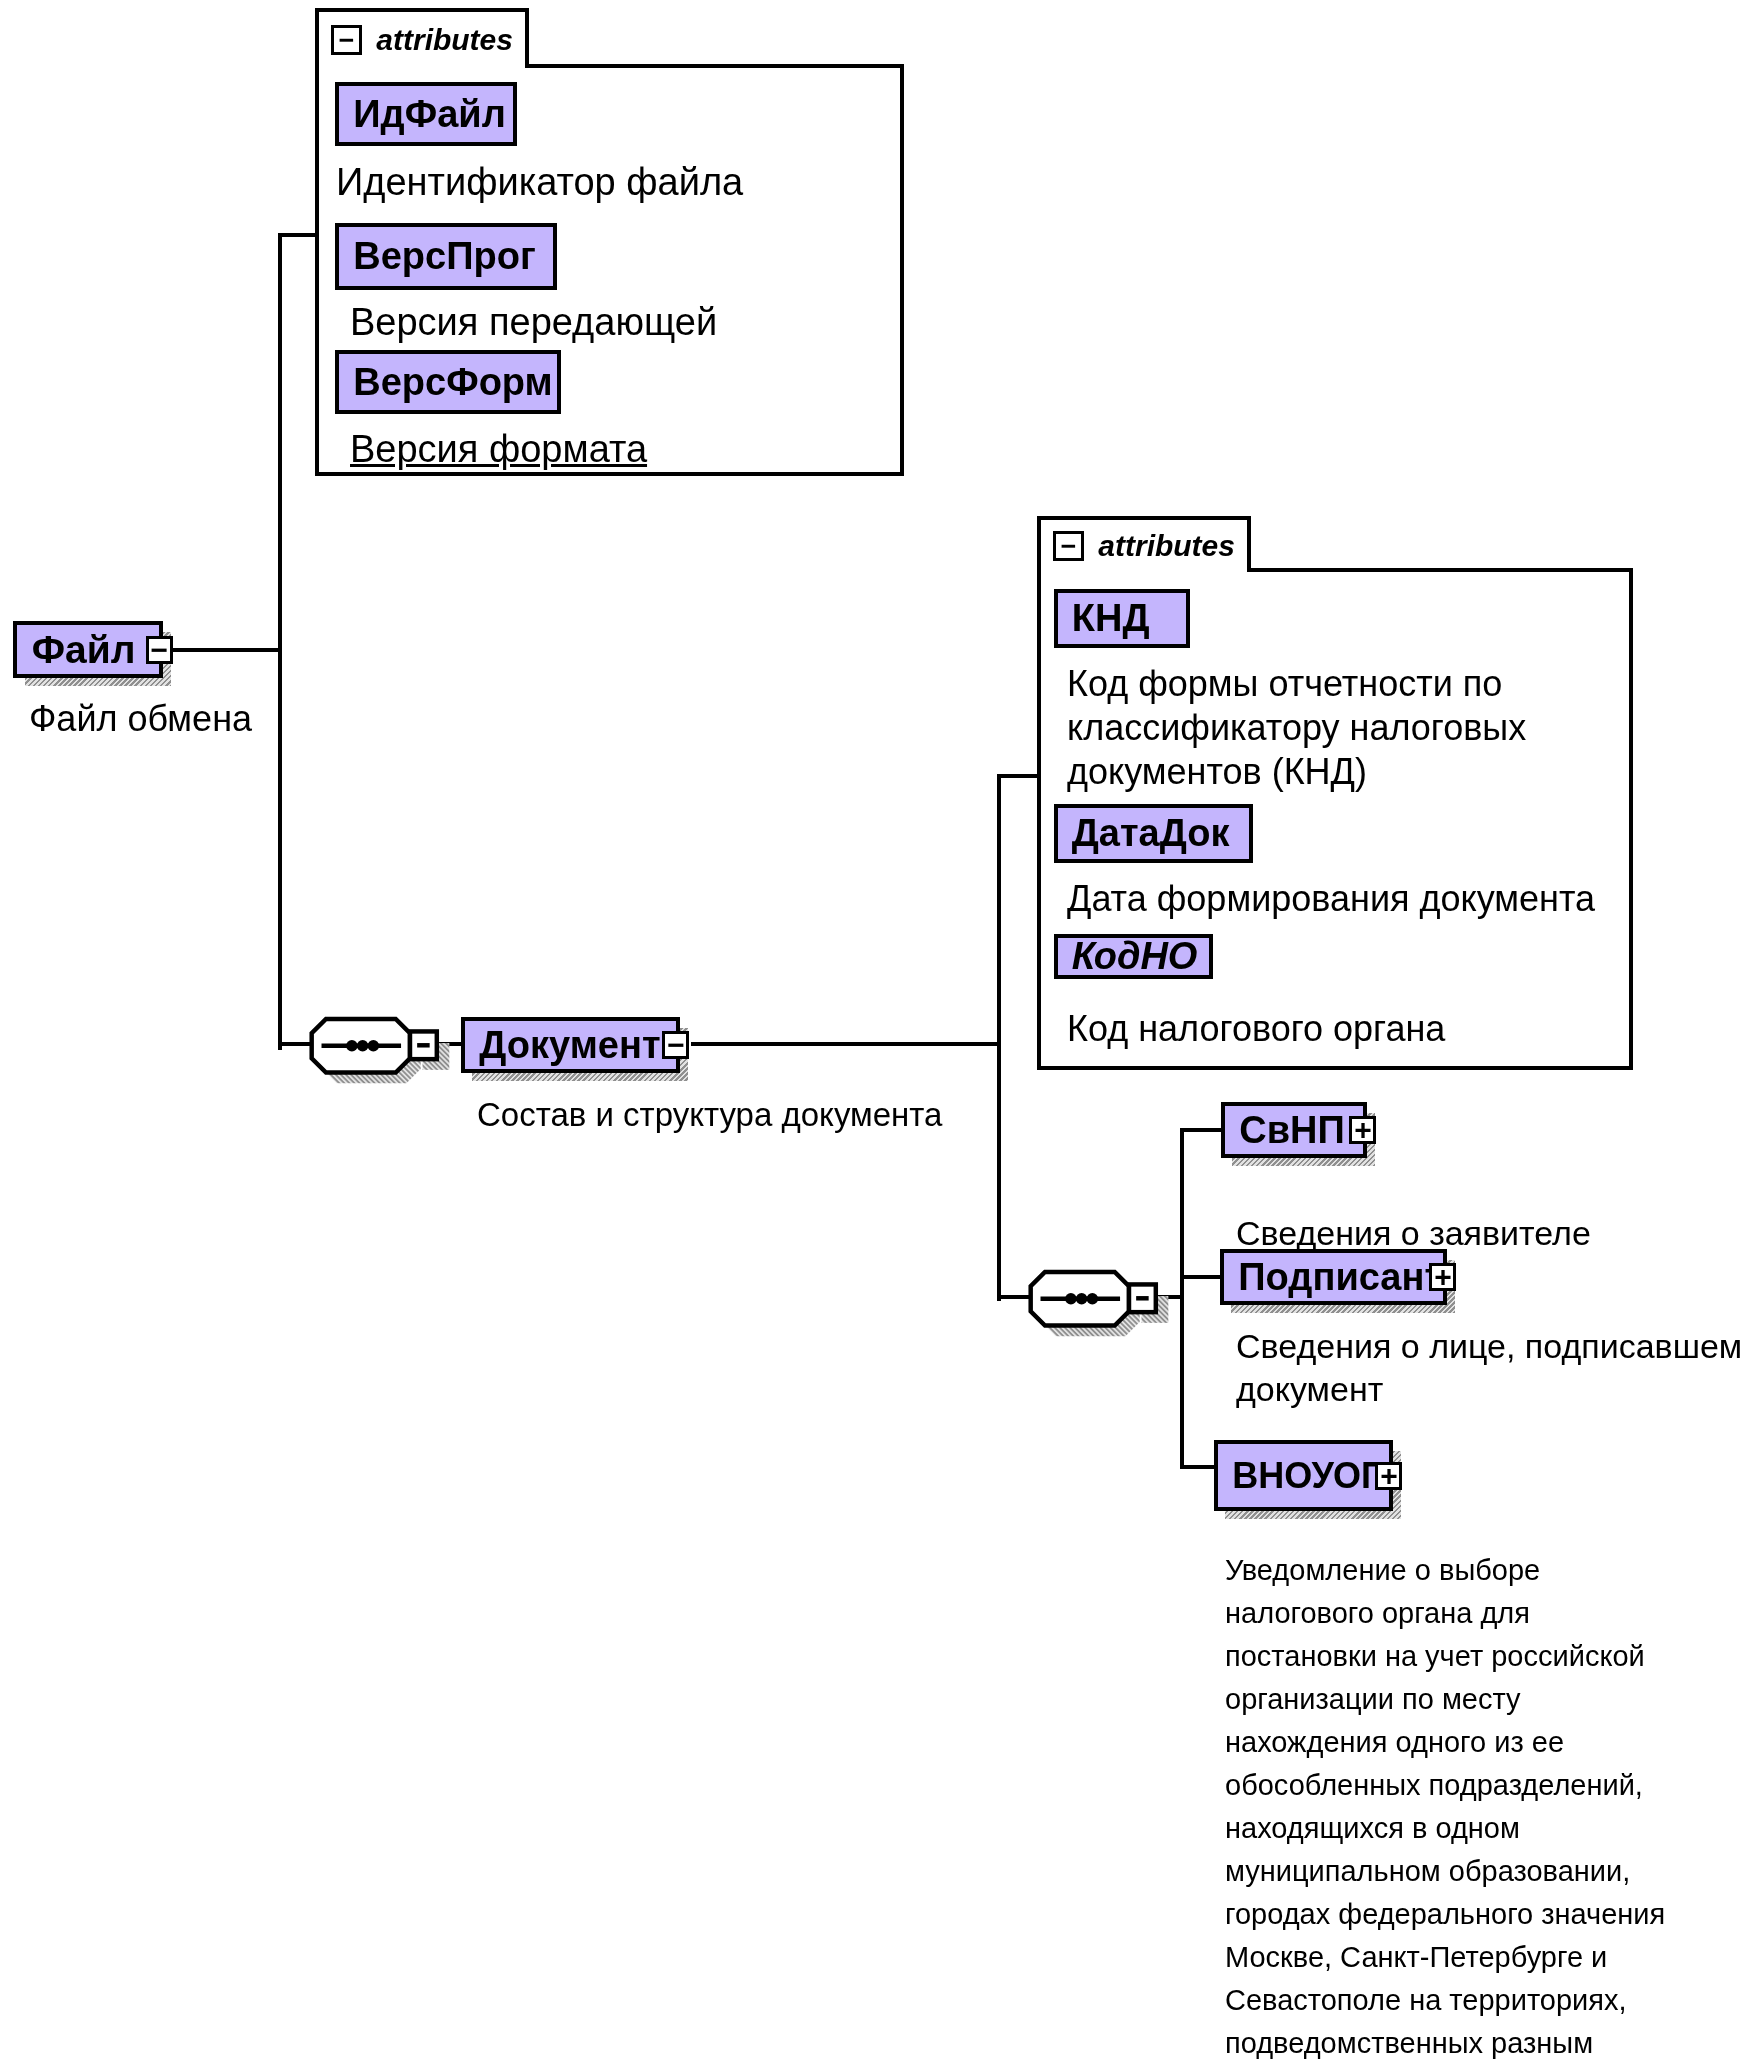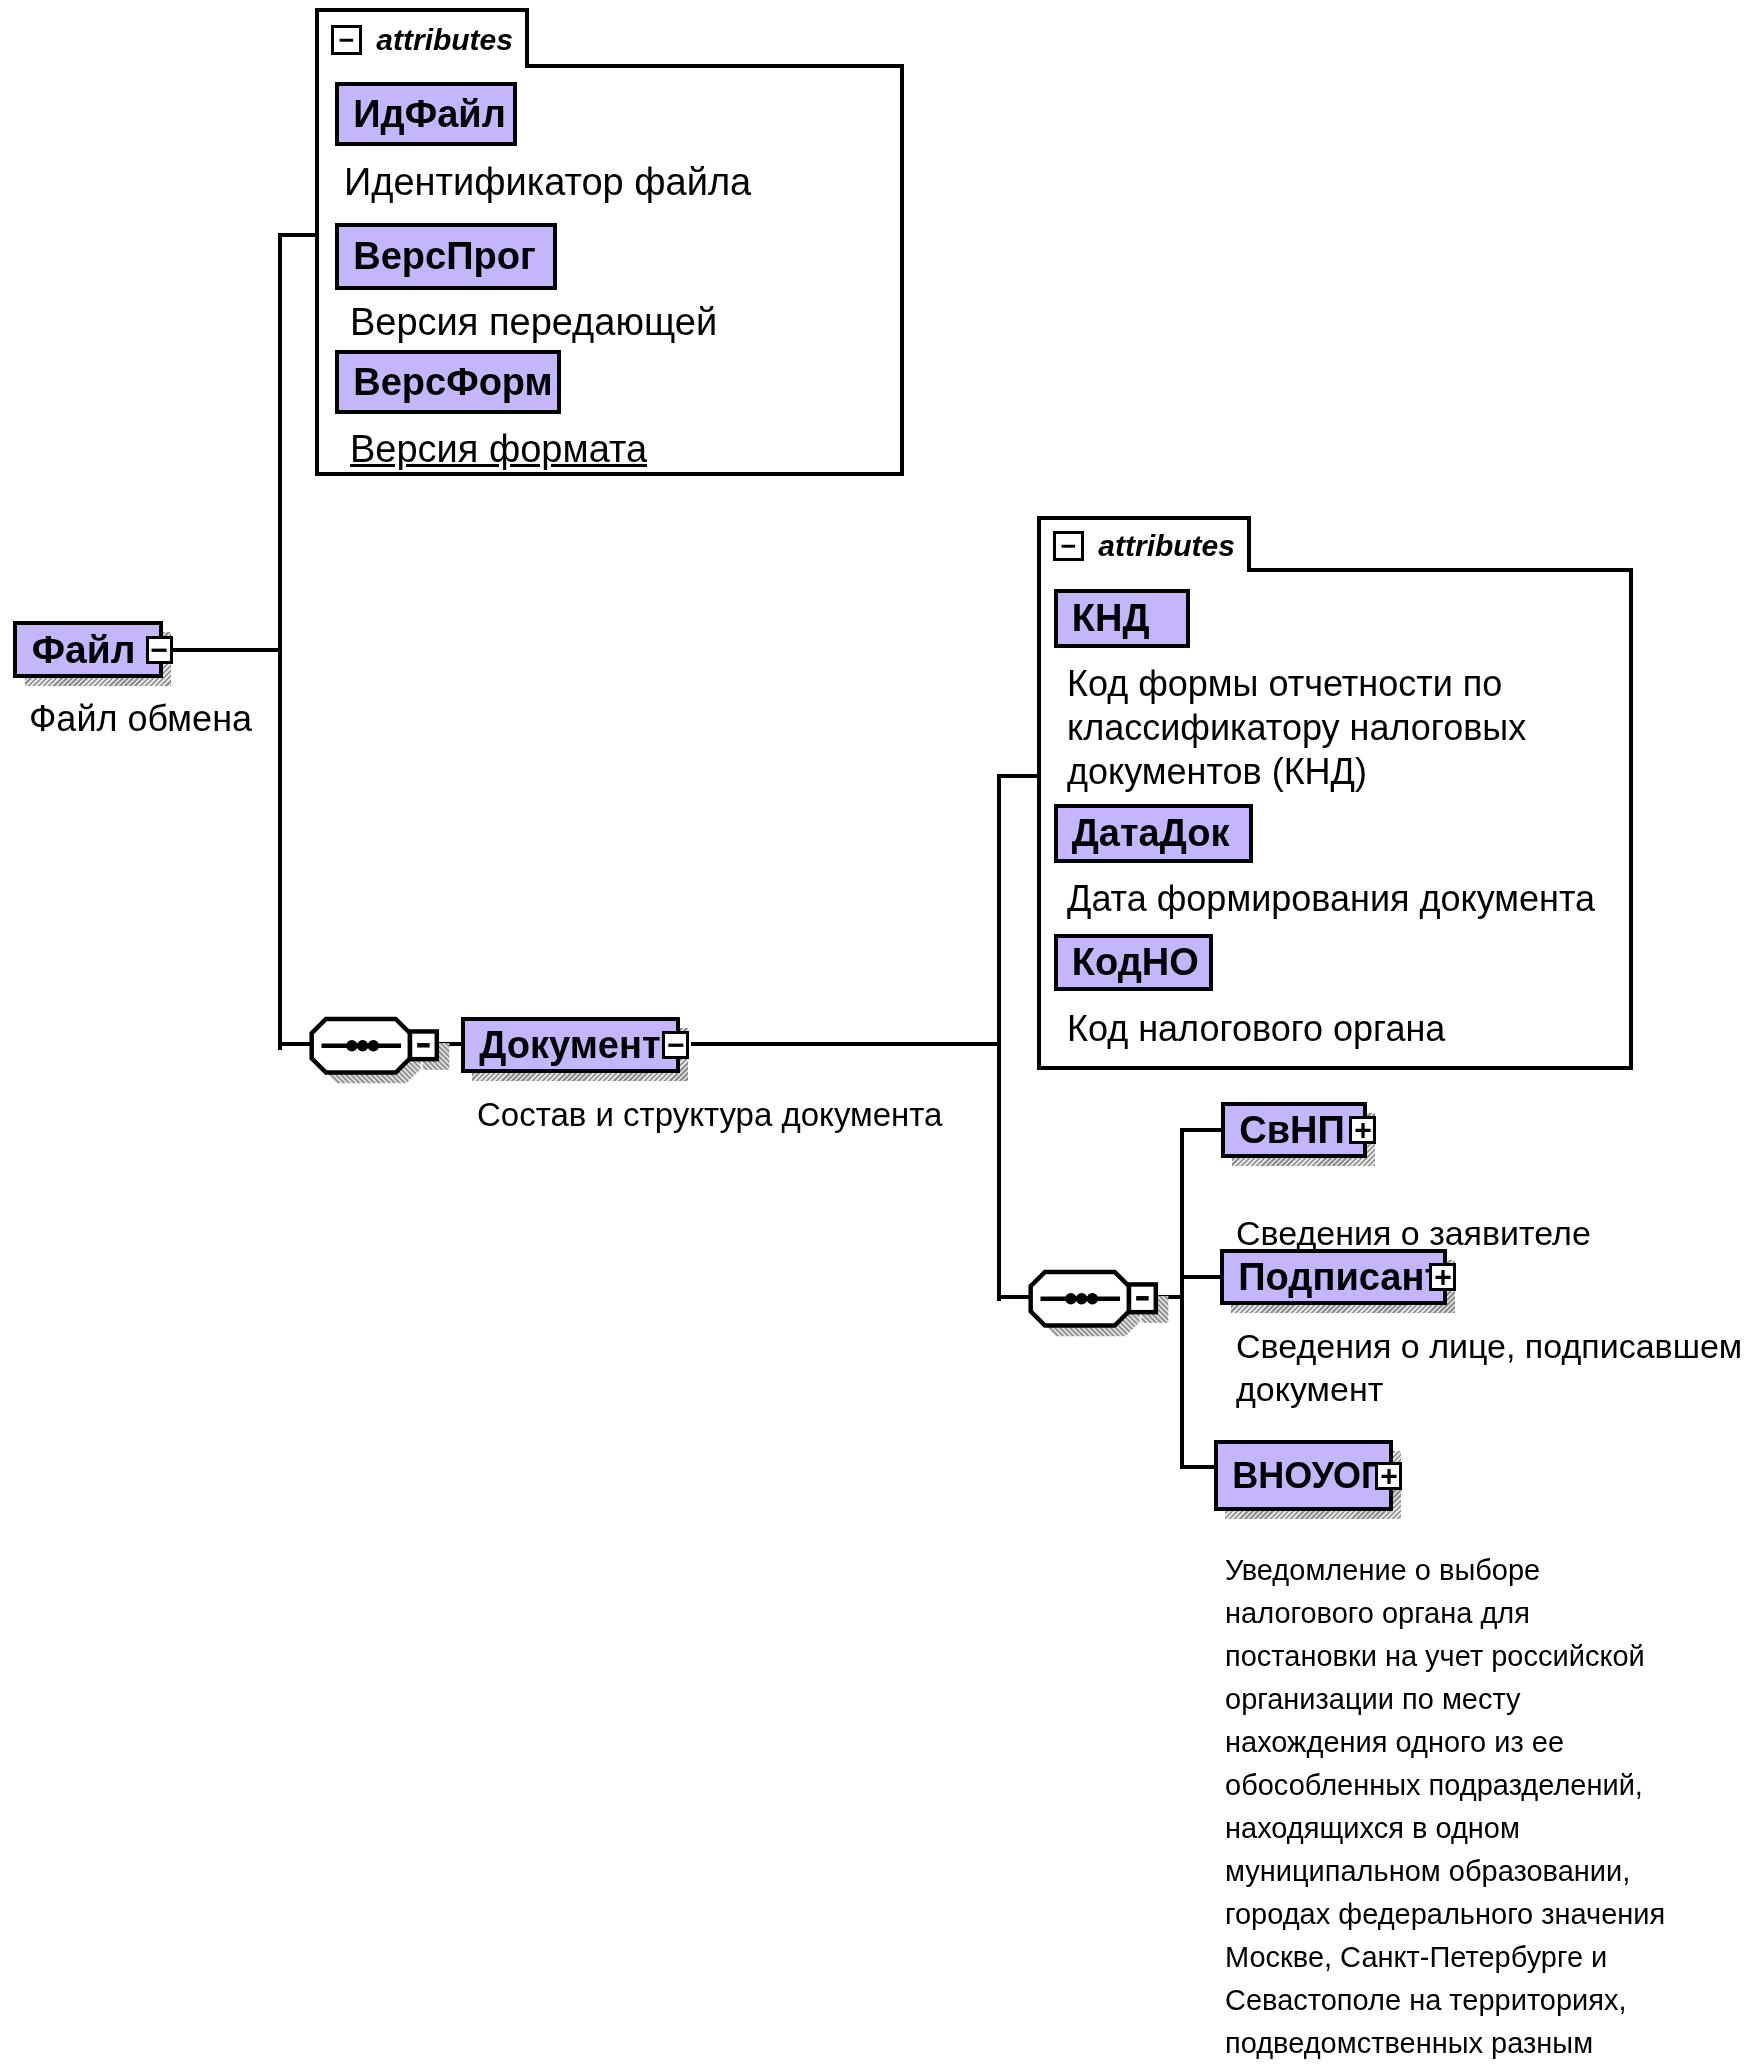--- a/index.html
+++ b/index.html
@@ -74,21 +74,21 @@
   <div class="ln" style="left:1180px;top:1465px;width:36px;height:3.6px;"></div>
 
   <div class="grp" style="left:315px;top:64px;width:589px;height:412px;">
     <div class="gtab" style="left:-4.5px;top:-60px;height:60px;min-width:190px;">
       <span class="mini">−</span>
       <span>attributes</span>
     </div>
     <div class="ebox fs42" style="left:16px;top:14.3px;width:182px;height:64px;">
       <span>ИдФайл</span>
     </div>
-    <div class="ann a42" style="left:25px;top:92px;">Идентификатор файла</div>
+    <div class="ann a42" style="left:17px;top:92px;">Идентификатор файла</div>
     <div class="ebox fs42" style="left:16px;top:155px;width:222px;height:67px;">
       <span>ВерсПрог</span>
     </div>
     <div class="ann a42" style="left:31px;top:232px;">Версия передающей программы</div>
     <div class="ebox fs42" style="left:16px;top:282px;width:226px;height:64px;">
       <span>ВерсФорм</span>
     </div>
     <div class="ann a42" style="left:31px;top:359px;text-decoration:underline;">Версия формата</div>
   </div>
 
@@ -136,21 +136,21 @@
     <div class="ebox fs42" style="left:12.5px;top:17px;width:136px;height:59px;">
       <span>КНД</span>
     </div>
     <div class="ann a40" style="left:26px;top:90px;">Код формы отчетности по
 классификатору налоговых
 документов (КНД)</div>
     <div class="ebox fs42" style="left:12.5px;top:232px;width:199px;height:59px;">
       <span>ДатаДок</span>
     </div>
     <div class="ann a40" style="left:26px;top:305px;">Дата формирования документа</div>
-    <div class="ebox fs42" style="left:12.5px;top:362px;width:159px;height:57px;">
+    <div class="ebox fs42" style="left:12.5px;top:362px;width:159px;height:45px;font-style:italic;">
       <span>КодНО</span>
     </div>
     <div class="ann a40" style="left:26px;top:435px;">Код налогового органа</div>
   </div>
 
   <div class="seq" style="left:1028px;top:1269px;">
     <svg width="143" height="72" viewBox="0 0 160 80">
       <defs>
         <pattern id="h2" width="4" height="4" patternUnits="userSpaceOnUse" patternTransform="rotate(45)">
           <rect width="4" height="4" fill="#e2e2e2"></rect>

